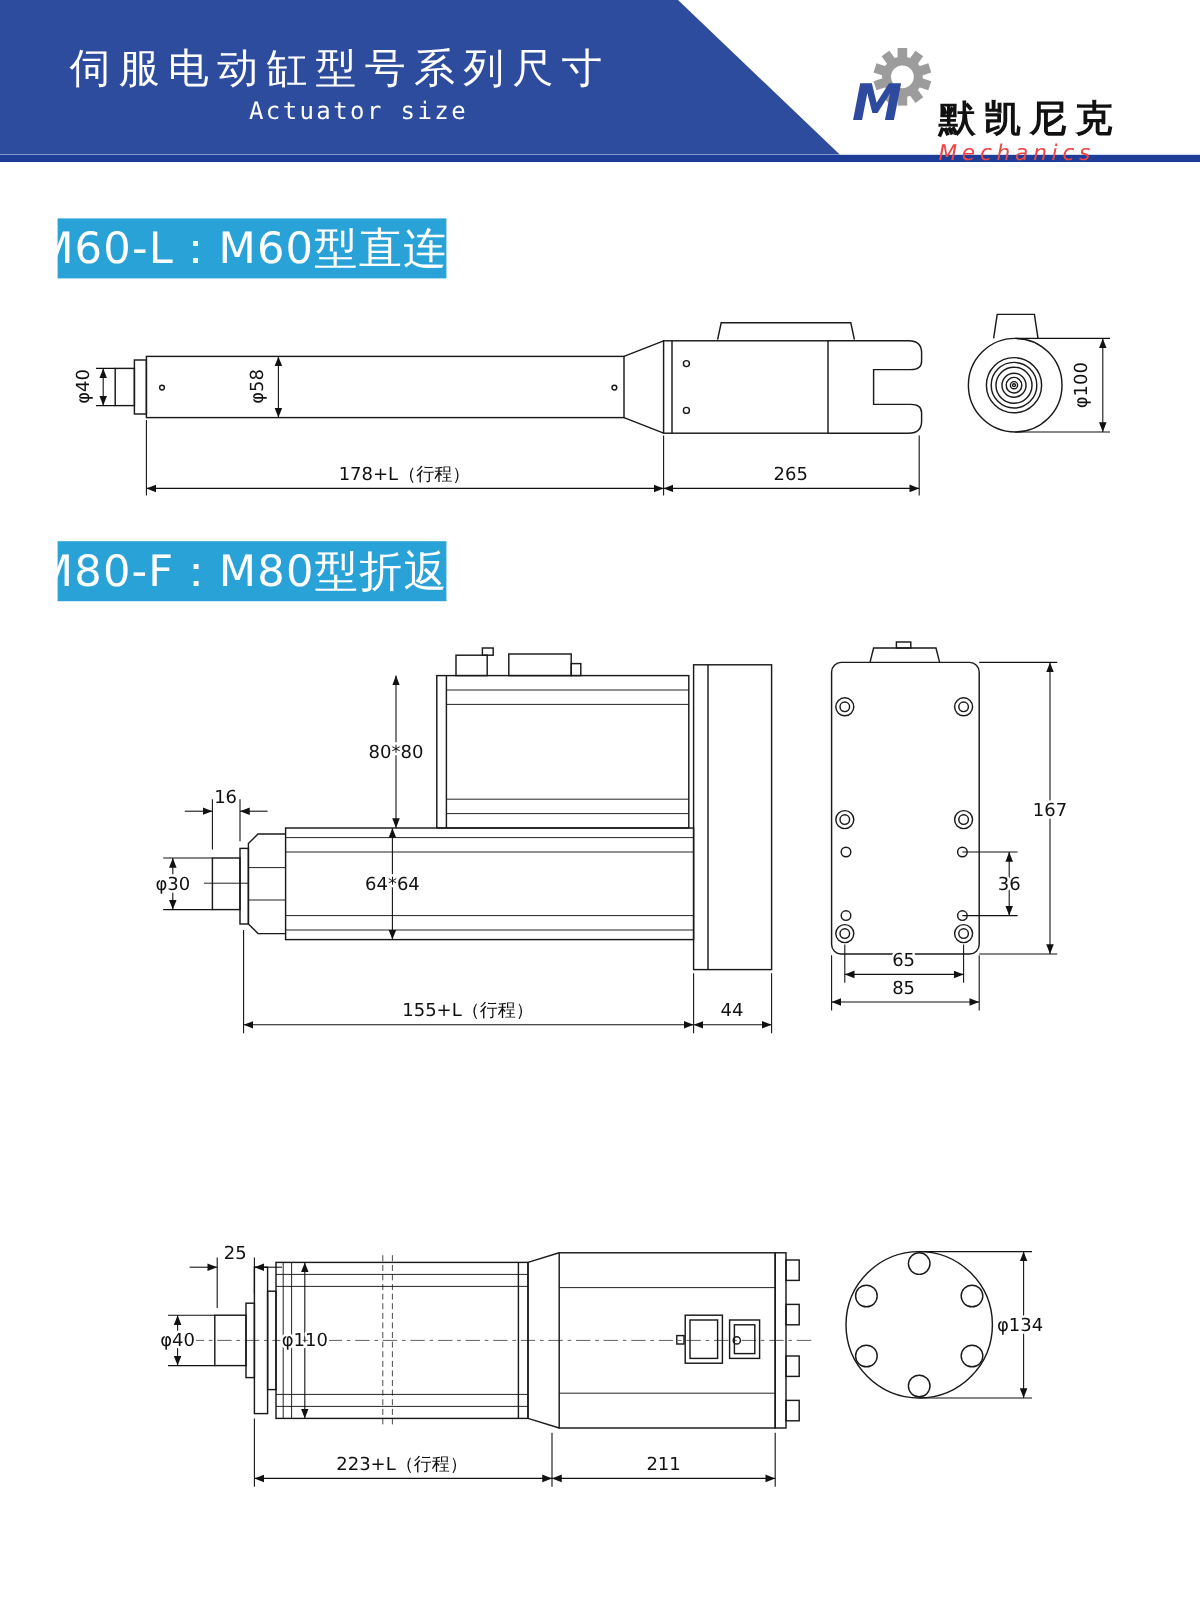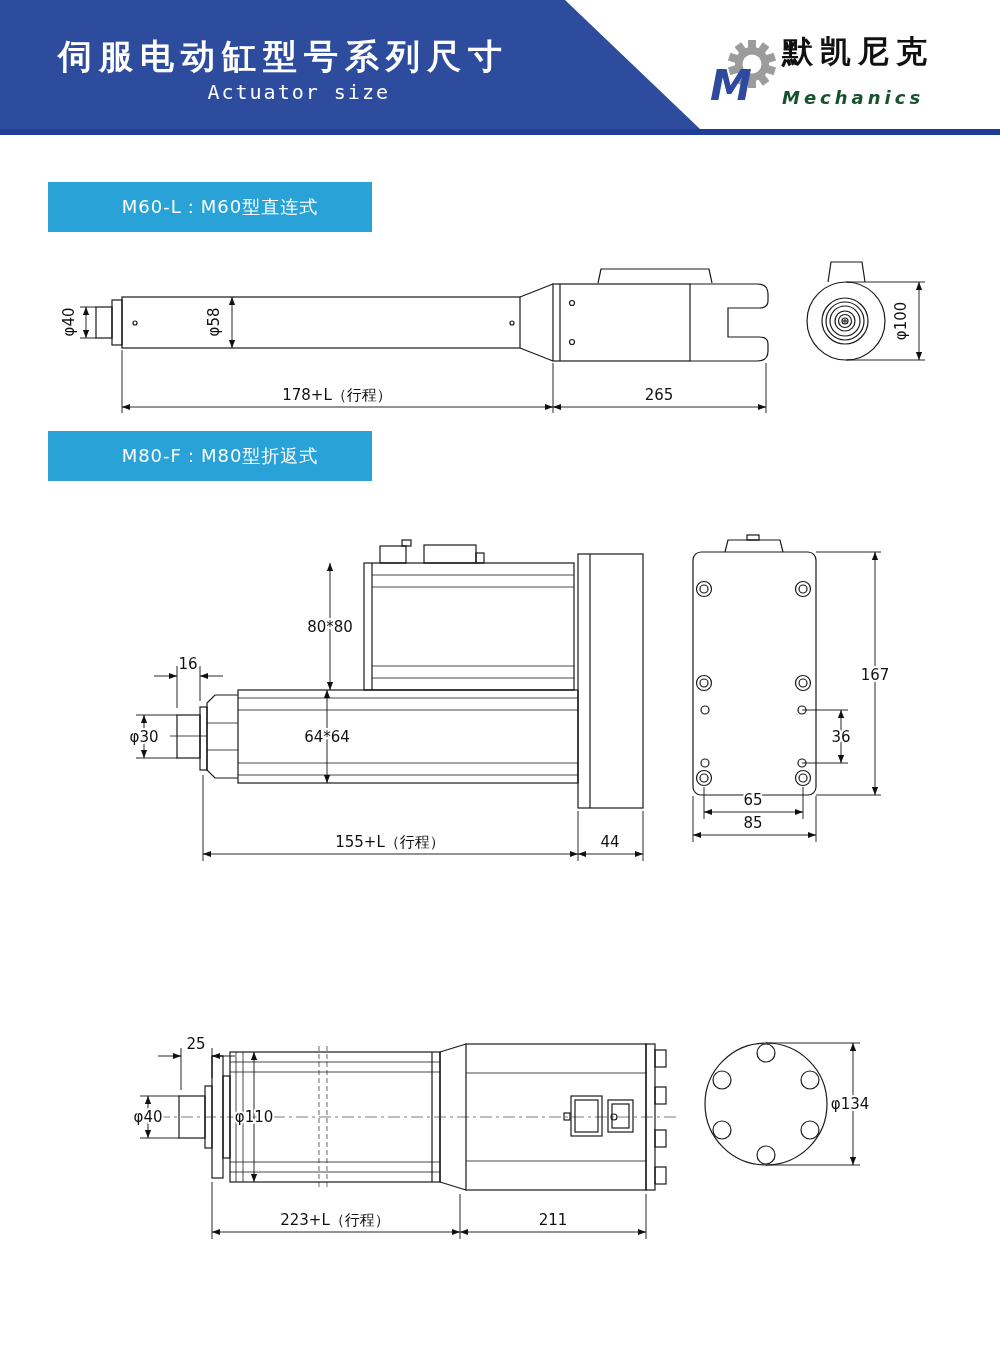--- a/index.html
+++ b/index.html
@@ -3,30 +3,30 @@
 <meta charset="utf-8">
 <style>
   html,body{margin:0;padding:0;background:#e8e8e8;}
   #page{position:relative;width:1000px;height:1345px;background:#ffffff;overflow:hidden;
         font-family:"DejaVu Sans",sans-serif;}
   
   #banner{position:absolute;left:0;top:0;width:1000px;height:129px;background:#2e4c9e;
           clip-path:polygon(0 0,56.5% 0,70% 100%,0 100%);}
   #underline{position:absolute;left:0;top:129px;width:1000px;height:6px;background:#1d3d99;}
   #title{position:absolute;left:58px;top:34px;color:#fff;font-size:34px;letter-spacing:7px;
-         font-weight:bold;white-space:nowrap;}
+         font-weight:normal;white-space:nowrap;}
   #subtitle{position:absolute;left:150px;top:80px;width:240px;text-align:right;color:#fff;
             font-size:20px;letter-spacing:2px;font-family:"DejaVu Sans Mono",monospace;}
   #logo{position:absolute;left:702px;top:26px;width:270px;height:88px;}
   #brand{position:absolute;left:782px;top:34px;}
-  #brand-cn{font-size:31px;font-weight:bold;color:#111;letter-spacing:7px;white-space:nowrap;line-height:1.1;}
-  #brand-en{font-size:18px;font-weight:bold;font-style:italic;color:#14532d;letter-spacing:4px;margin-top:19px;}
+  #brand-cn{font-size:31px;font-weight:bold;color:#111;letter-spacing:7px;white-space:nowrap;line-height:1.1;margin-top:48px;}
+  #brand-en{font-size:18px;font-weight:normal;font-style:italic;color:#ef4444;letter-spacing:4px;margin-top:1px;}
   
   .sec-label{position:absolute;left:48px;width:304px;height:50px;background:#29a2d7;color:#fff;
-             font-size:18px;display:flex;align-items:center;justify-content:center;
+             font-size:36px;display:flex;align-items:center;justify-content:center;
              letter-spacing:1px;white-space:nowrap;padding-left:20px;}
   
   .drw{position:absolute;}
   .ln{fill:none;stroke:#1a1a1a;stroke-width:1.2;stroke-linejoin:miter;}
   .lt{fill:none;stroke:#1a1a1a;stroke-width:0.8;}
   .dim{fill:none;stroke:#111;stroke-width:0.9;}
   .cl{fill:none;stroke:#444;stroke-width:0.7;stroke-dasharray:12 4 3 4;}
   .brk{fill:none;stroke:#444;stroke-width:0.8;stroke-dasharray:5 3;}
   .dtxt{font-family:"DejaVu Sans",sans-serif;font-size:15px;fill:#111;text-anchor:middle;
         paint-order:stroke;stroke:#fff;stroke-width:4px;stroke-linejoin:round;}
@@ -62,21 +62,21 @@
       <circle cx="50" cy="38" r="9.5" fill="#ffffff"></circle>
       <text x="8" y="74" font-size="42" font-family="DejaVu Sans, sans-serif" font-weight="900" font-style="italic" fill="#2d4a9e">M</text>
     </g>
   </svg>
   <div id="brand">
     <div id="brand-cn">默凯尼克</div>
     <div id="brand-en">Mechanics</div>
   </div>
 
   <div class="sec-label" style="top:182px;">M60-L：M60型直连式</div>
-  <div class="sec-label" style="top:431px;">M80-F：M80型折返式</div>
+  <div class="sec-label" style="top:451px;">M80-F：M80型折返式</div>
 
   <svg class="drw" style="left:60px;top:250px;" width="900" height="190" viewBox="0 0 900 190">
     <defs>
       <marker id="a1" viewBox="0 0 10 10" refX="9" refY="5" markerWidth="10" markerHeight="10" orient="auto-start-reverse">
           <path class="mk" d="M0,1.5 L9,5 L0,8.5 z"></path>
         </marker>
     </defs>
     <g class="ln">
       <rect x="36" y="57" width="16" height="31"></rect>
       <rect x="52" y="50" width="10" height="45"></rect>

